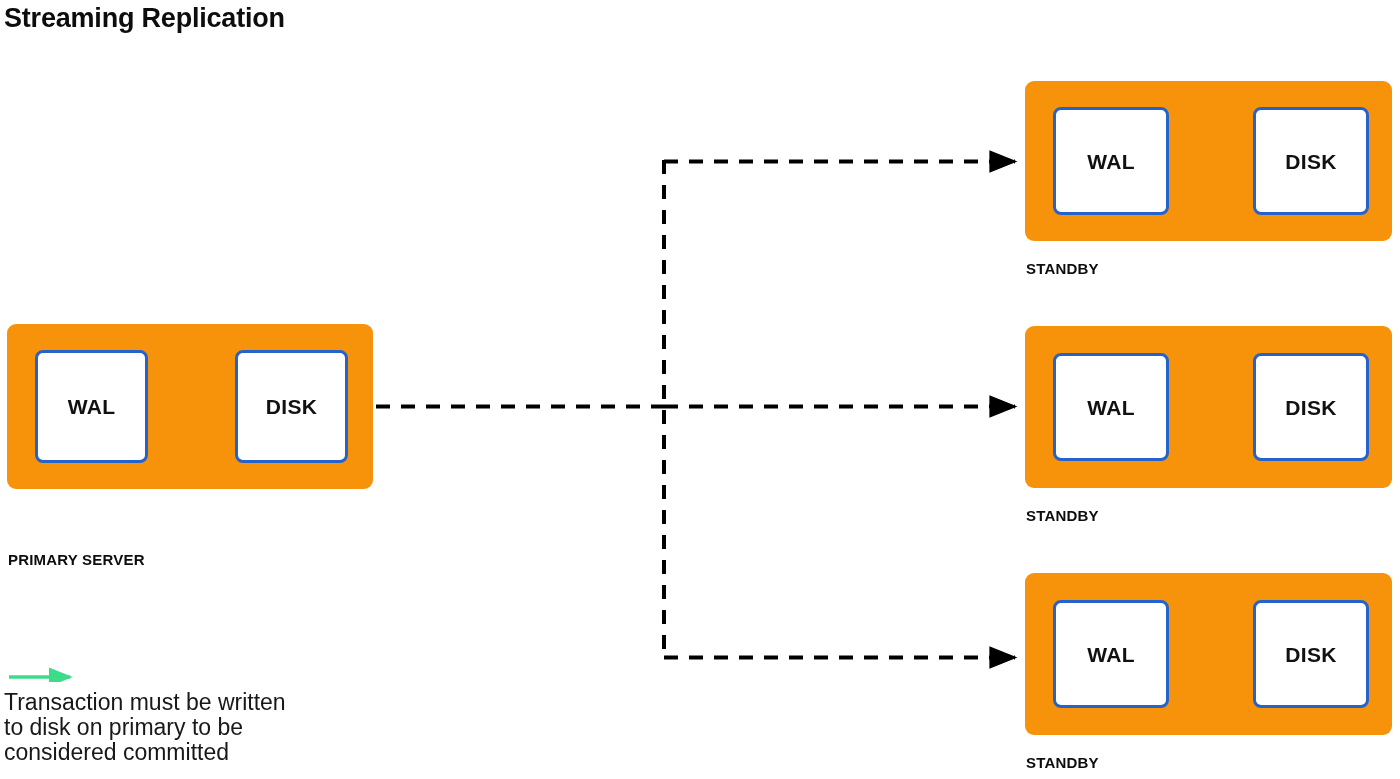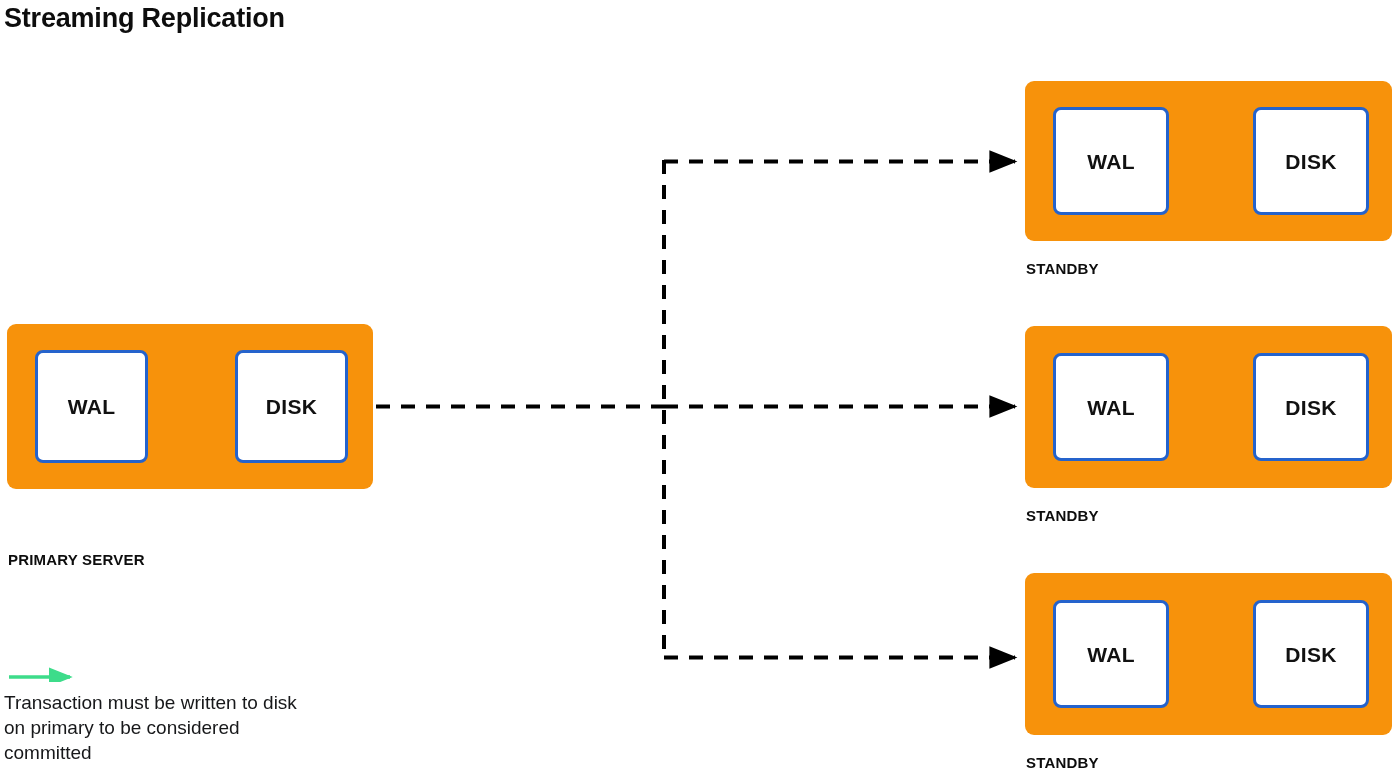--- a/index.html
+++ b/index.html
@@ -79,21 +79,21 @@
     top: 662px;
     width: 330px;
   }
   .legend-swatch {
     position: relative;
     width: 80px;
     height: 20px;
   }
   .legend-text {
     margin-top: 8px;
-    font-size: 19px;
+    font-size: 23px;
     line-height: 25px;
     color: #17181a;
     font-weight: normal;
     max-width: 300px;
   }
 </style>
 </head>
 <body>
 
 <div id="canvas">

